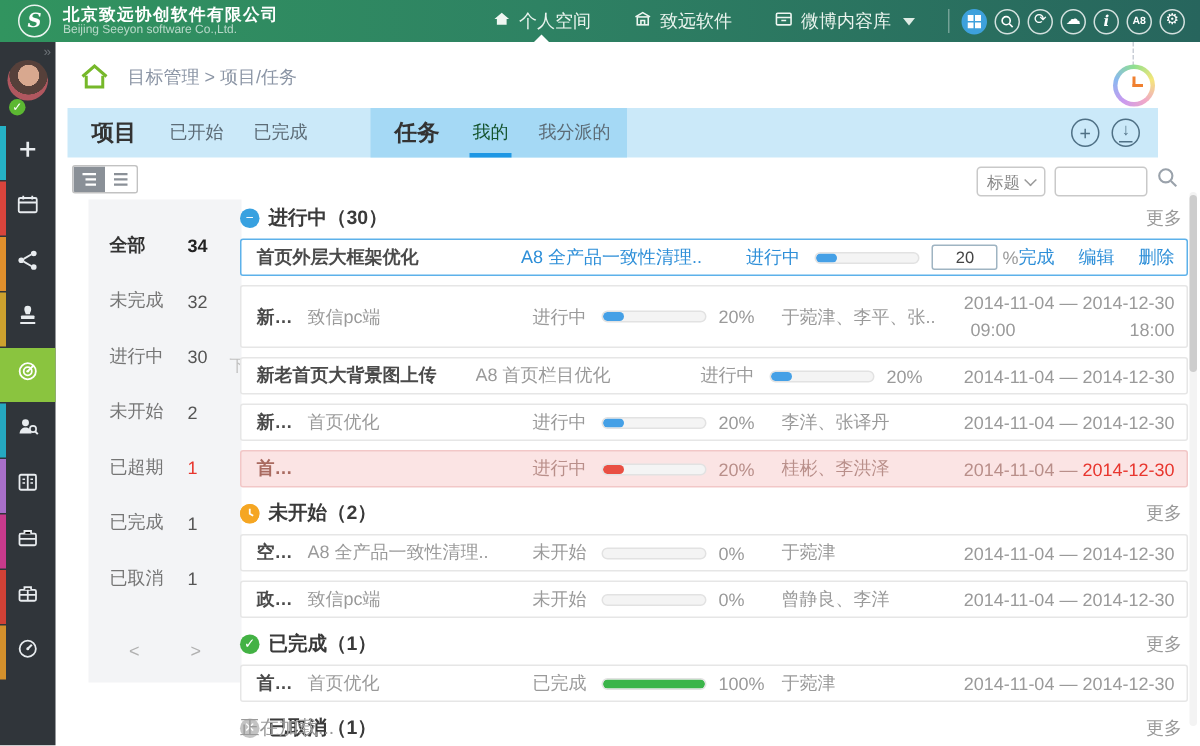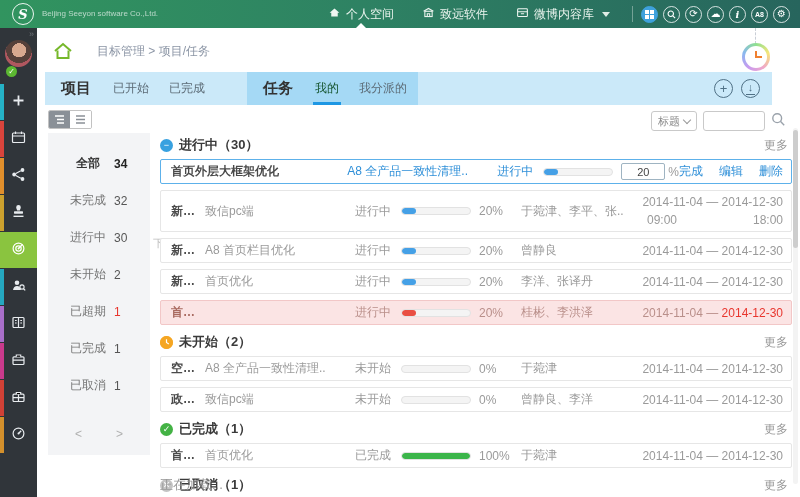--- a/index.html
+++ b/index.html
@@ -48,21 +48,21 @@
   .lb-item { position:relative; height:36px; margin-bottom:1px; display:flex; align-items:center;
     justify-content:center; cursor:pointer; }
   .lb-item .strip { position:absolute; left:0; top:0; width:4px; height:100%; }
   .lb-item svg { width:15px; height:15px; }
   .lb-item.active { background:#8ac43f; }
   .lb-item.active .strip { background:#8ac43f !important; }
 
   
   .content { position:absolute; left:37px; top:28px; width:763px; height:469px; background:#fff; }
 
-  .breadcrumb { position:absolute; left:16px; top:14px; display:flex; align-items:center; gap:24px; }
+  .breadcrumb { position:absolute; left:16px; top:14px; display:flex; align-items:center; gap:12px; }
   .breadcrumb svg { width:20px; height:18px; }
   .breadcrumb .txt { font-size:12px; color:#8b95a5; }
 
   .hang-widget { position:absolute; left:704px; top:0px; width:30px; height:46px; }
   .hang-widget .line { position:absolute; left:14px; top:0; height:16px; border-left:1px dashed #c9ced6; }
   .hang-widget .ring { position:absolute; left:1px; top:15px; width:28px; height:28px; border-radius:50%;
     background:conic-gradient(#8fe08f,#f5e67a,#f0a8c8,#c89af0,#8ab8f0,#8fe08f); }
   .hang-widget .ring::after { content:""; position:absolute; inset:3px; border-radius:50%; background:#fff; }
   .hang-widget .hand { position:absolute; left:14px; top:23px; width:7px; height:7px;
     border-left:2px solid #f08030; border-bottom:2px solid #f08030; z-index:1; }
@@ -90,21 +90,21 @@
   .search-input { width:62px; height:20px; border:1px solid #c9c9c9; border-radius:3px; font-size:11px; padding:0 5px; }
   .search-icon svg { width:15px; height:15px; cursor:pointer; }
 
   
   .viewtoggle { position:absolute; left:11px; top:82px; display:flex; border:1px solid #c2c2c2; border-radius:2px; overflow:hidden; }
   .vbtn { width:21px; height:17px; display:flex; align-items:center; justify-content:center; background:#fff; cursor:pointer; }
   .vbtn.active { background:#8a9097; }
   .vbtn svg { width:11px; height:11px; }
 
   
-  .stats { position:absolute; left:11px; top:105px; width:102px; height:322px; background:#f3f4f6; padding-top:12px;text-align:center; }
+  .stats { position:absolute; left:22px; top:105px; width:102px; height:322px; background:#f3f4f6; padding-top:12px; }
   .stat-row { display:flex; align-items:center; height:37px; padding:0 10px 0 14px; font-size:12px; color:#757575; cursor:pointer; }
   .stat-row .lbl { width:52px; }
   .stat-row .val { color:#555; }
   .stat-row.em { color:#333; font-weight:bold; }
   .stat-row.em .val { color:#222; font-weight:bold; }
   .stat-row.alert .val { color:#e8362e; }
   .stat-pager { position:absolute; bottom:14px; left:0; width:100%; display:flex; justify-content:center; gap:34px;
     color:#b0b0b0; font-size:12px; }
   .stat-pager span { cursor:pointer; }
 
@@ -150,20 +150,21 @@
 </style>
 </head>
 <body>
 
 <div class="app">
 
   <div class="topbar">
     <div class="logo-wrap">
       <div class="logo-circle">S</div>
       <div class="company">
+        <div class="cn">北京致远协创软件有限公司</div>
         <div class="en">Beijing Seeyon software Co.,Ltd.</div>
       </div>
     </div>
     <div class="topnav" id="topnav">
         <div class="nav-item active">
           <span><svg viewBox="0 0 16 16">
               <path d="M8 3l6 5.2h-2V13H4V8.2H2z" fill="#eef6f1"></path>
             </svg></span>
           <span>个人空间</span>
         </div>
@@ -450,21 +451,20 @@
           </div>
         </div>
         <div class="trow">
           <div class="c-title">新老首页大背景图上传</div>
           <div class="c-proj">A8 首页栏目优化</div>
           <span class="c-status">进行中</span>
           <div class="c-bar">
             <div class="fill" style="width: 20%; background: rgb(69, 160, 230);"></div>
           </div>
           <span class="c-pct">20%</span>
-          <div class="c-names">曾静良</div>
           <div class="c-dates">
             <div><span>2014-11-04 — </span><span>2014-12-30</span></div>
           </div>
         </div>
         <div class="trow">
           <div class="c-title">新首页新增栏目细分</div>
           <div class="c-proj">首页优化</div>
           <span class="c-status">进行中</span>
           <div class="c-bar">
             <div class="fill" style="width: 20%; background: rgb(69, 160, 230);"></div>

